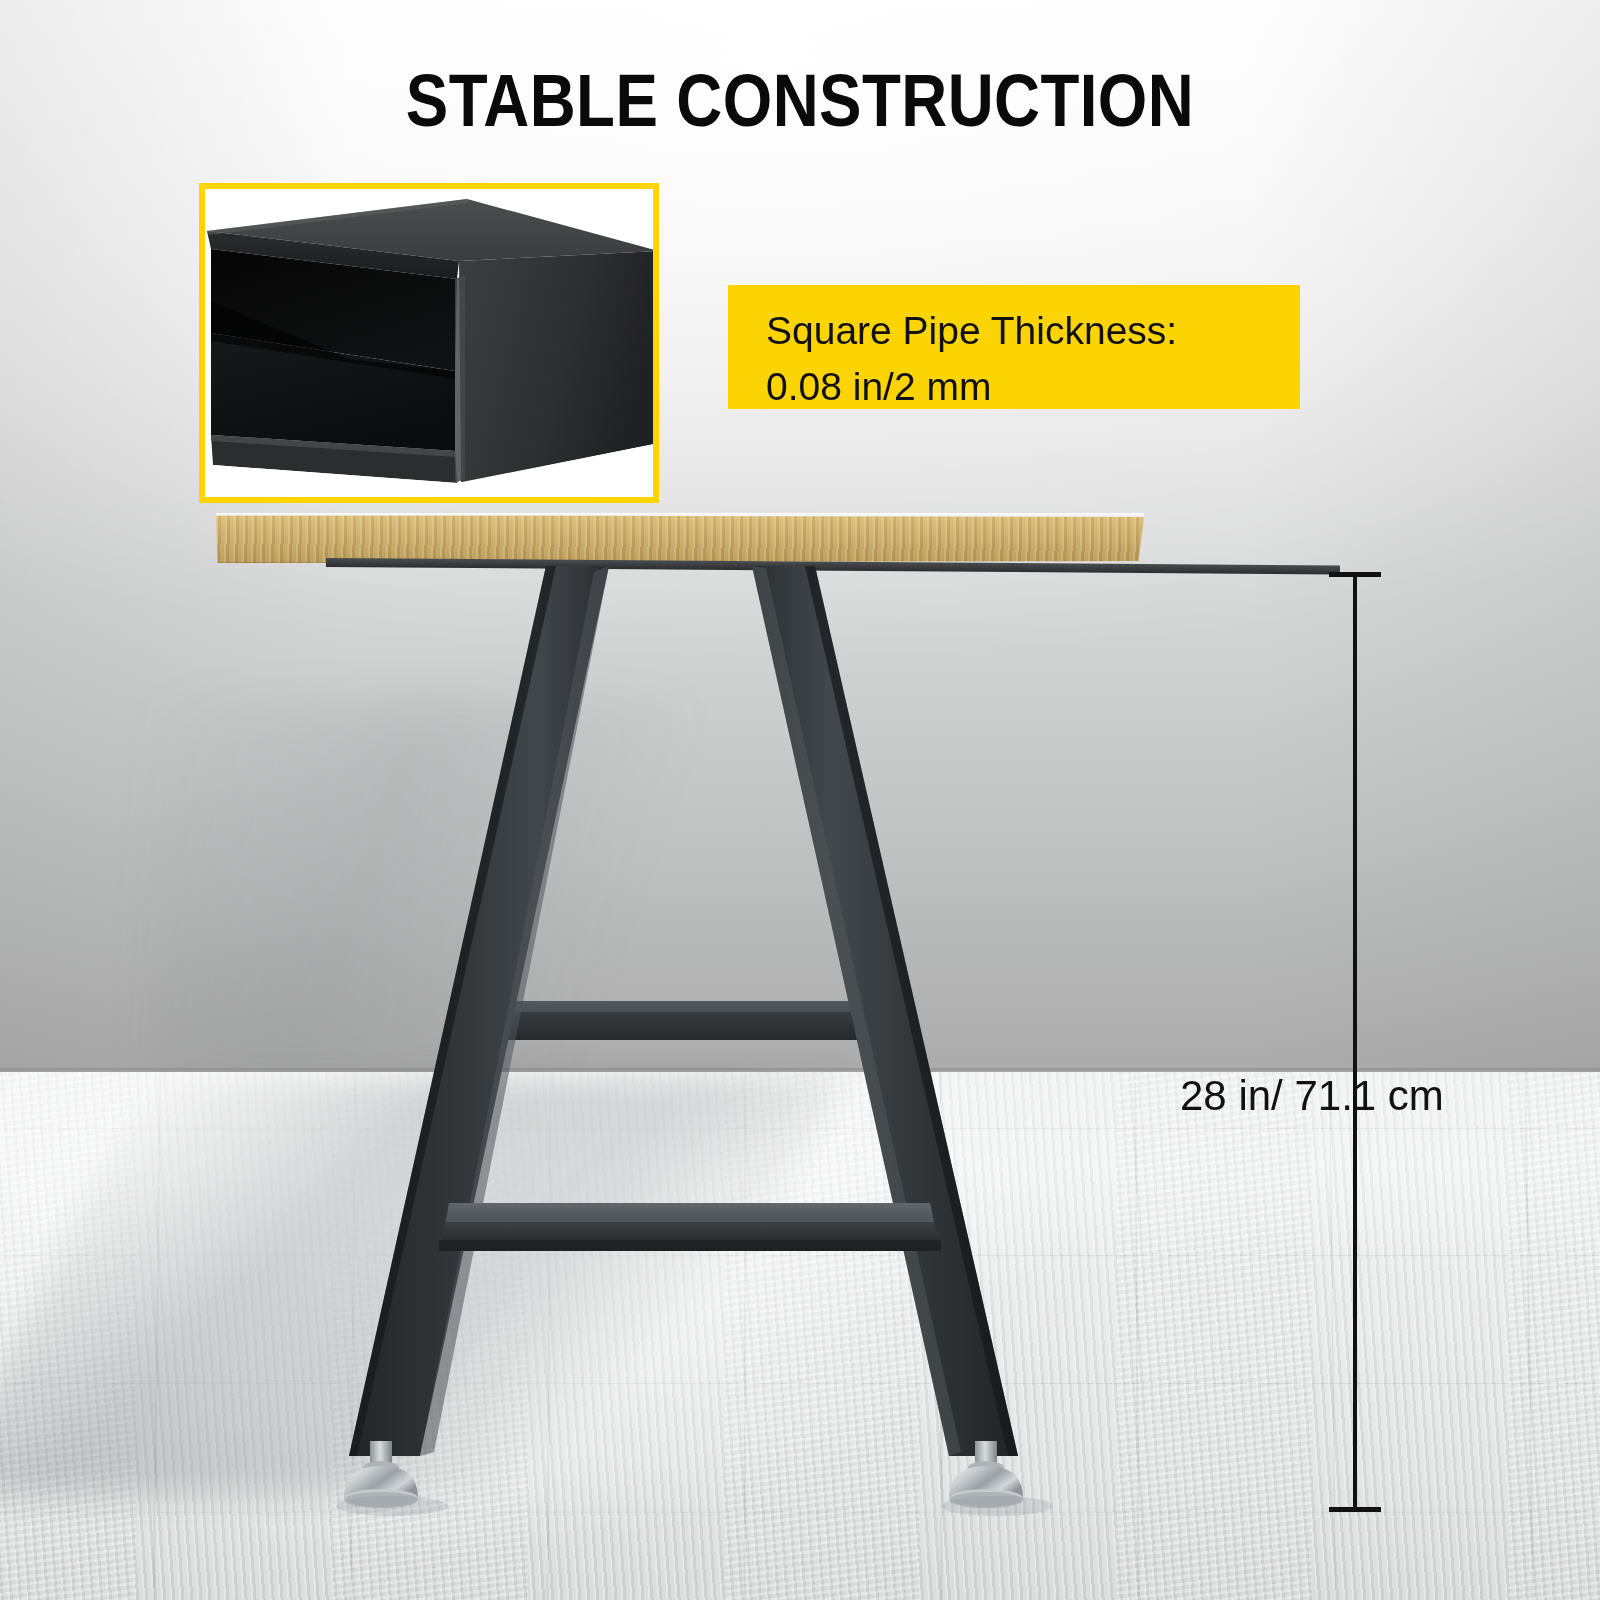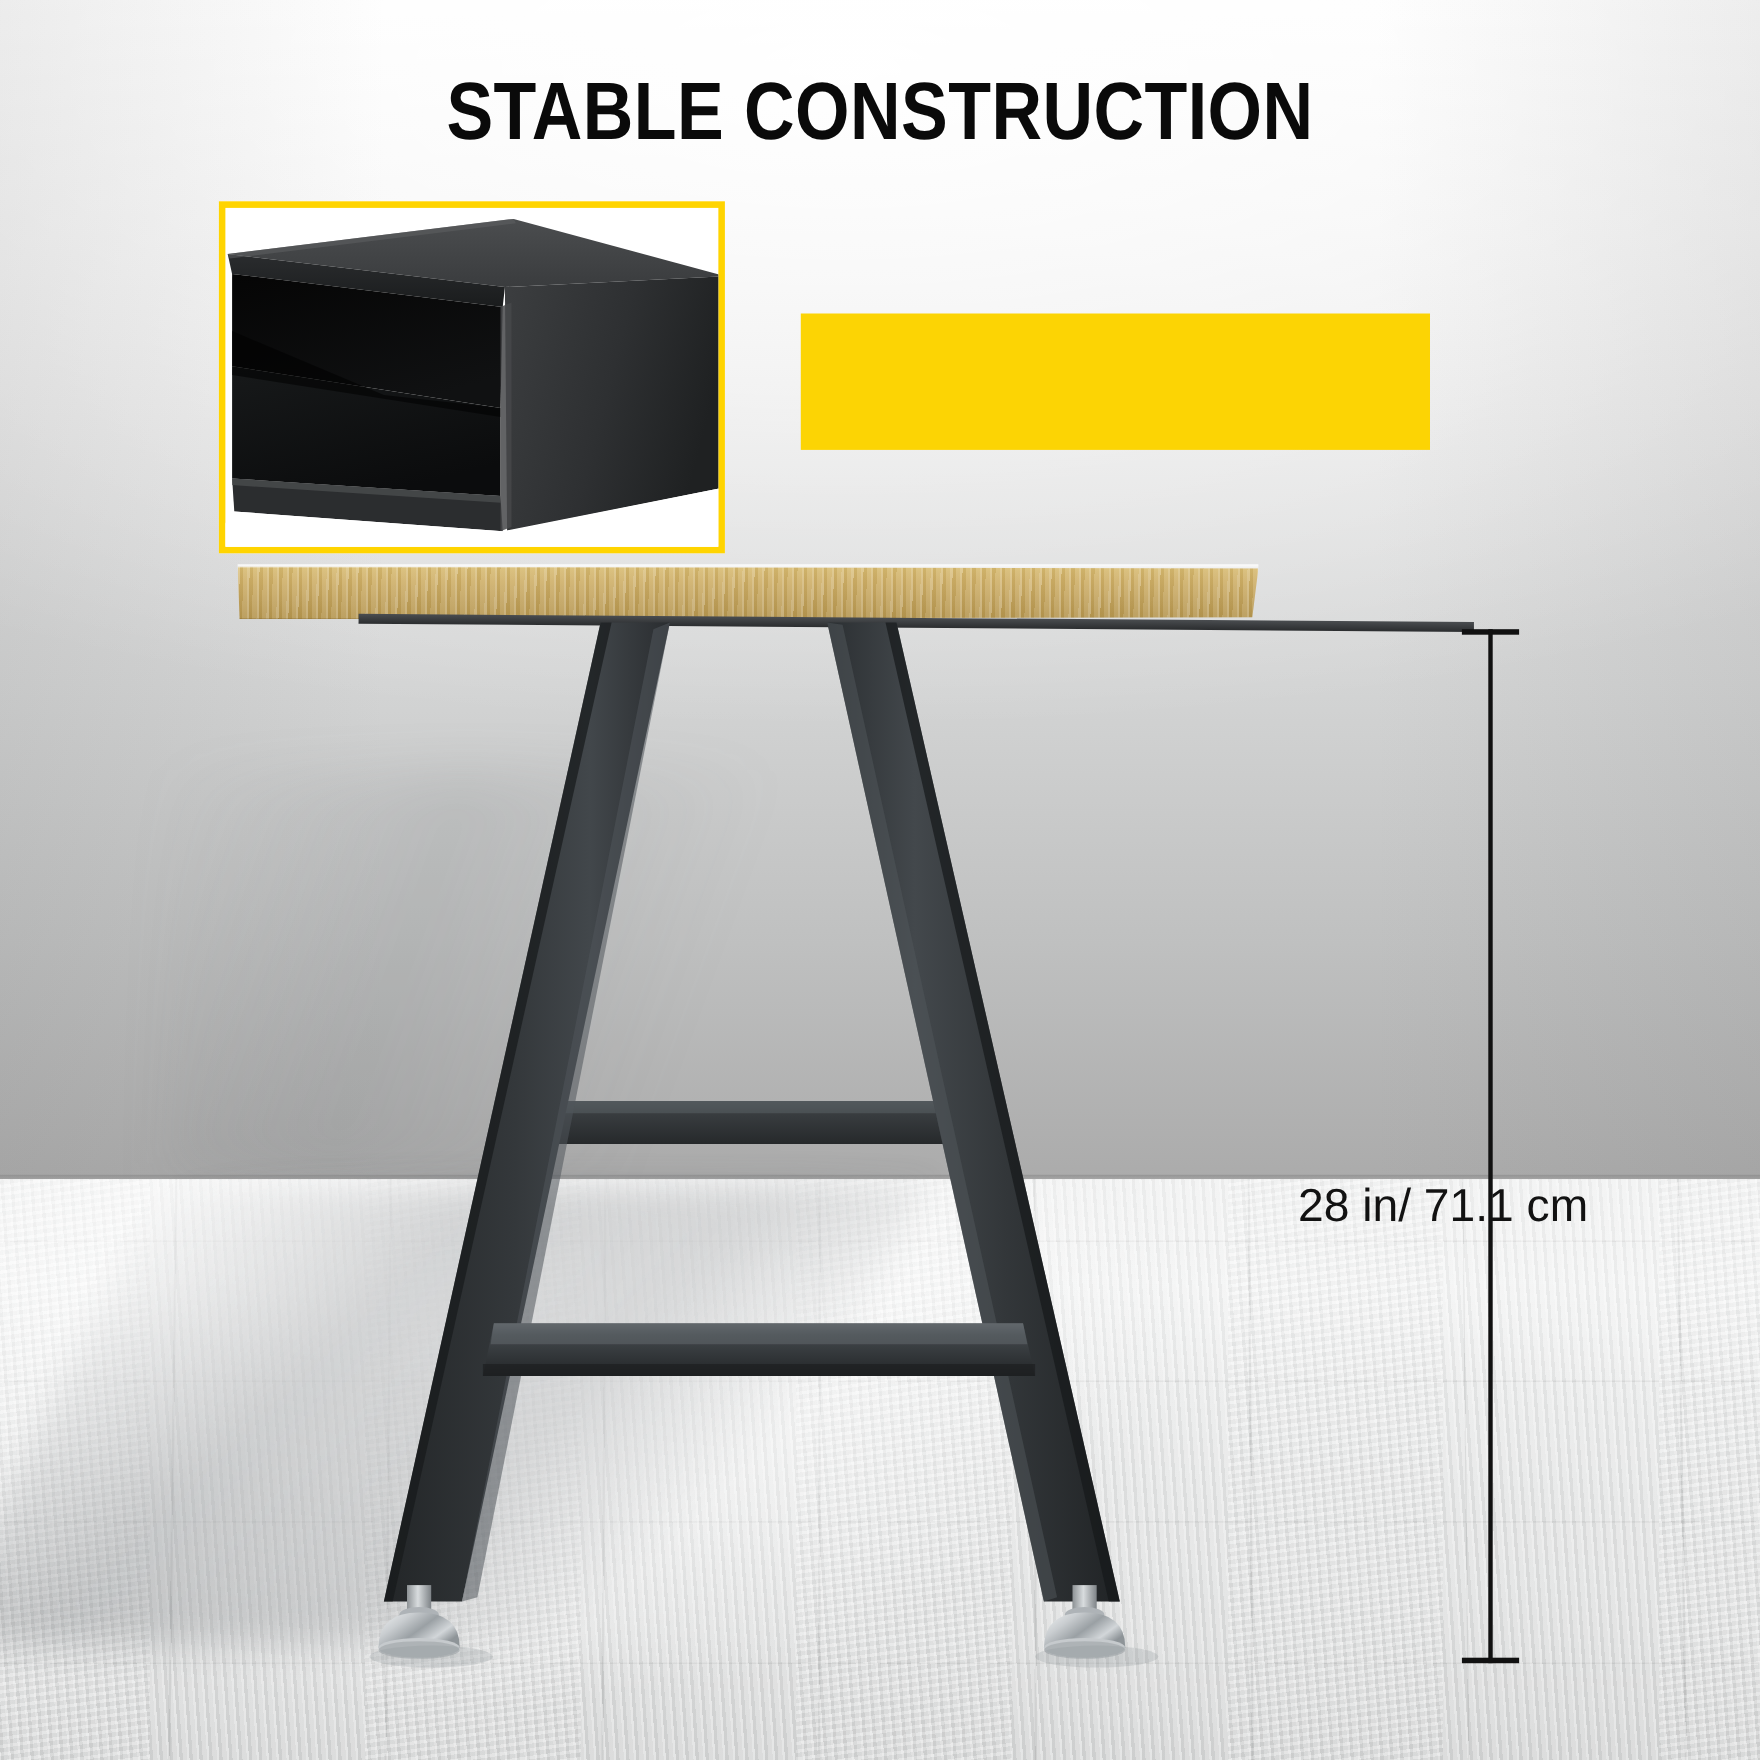--- a/index.html
+++ b/index.html
@@ -219,20 +219,22 @@
         <polygon points="256,96 266,92 266,296 256,300" fill="#46484a" opacity=".85"></polygon>
 
         <polygon points="8,48 268,16 270,20 10,52" fill="#5e6062" opacity=".55"></polygon>
 
         <polygon points="0,300 14,282 258,300 460,260 460,320 0,320" fill="#ffffff"></polygon>
       </svg>
     </div>
   </div>
 
   <div class="callout">
+    <div class="ln">Square Pipe Thickness:</div>
+    <div class="ln">0.08 in/2 mm</div>
   </div>
 
   <div class="top-hi"></div>
   <div class="table-top"></div>
   <div class="rail"></div>
 
   <svg class="legs" viewBox="0 0 1600 1600">
     <defs>
       <linearGradient id="legL" x1="0" y1="0" x2="1" y2="0">
         <stop offset="0%" stop-color="#232628"></stop>

